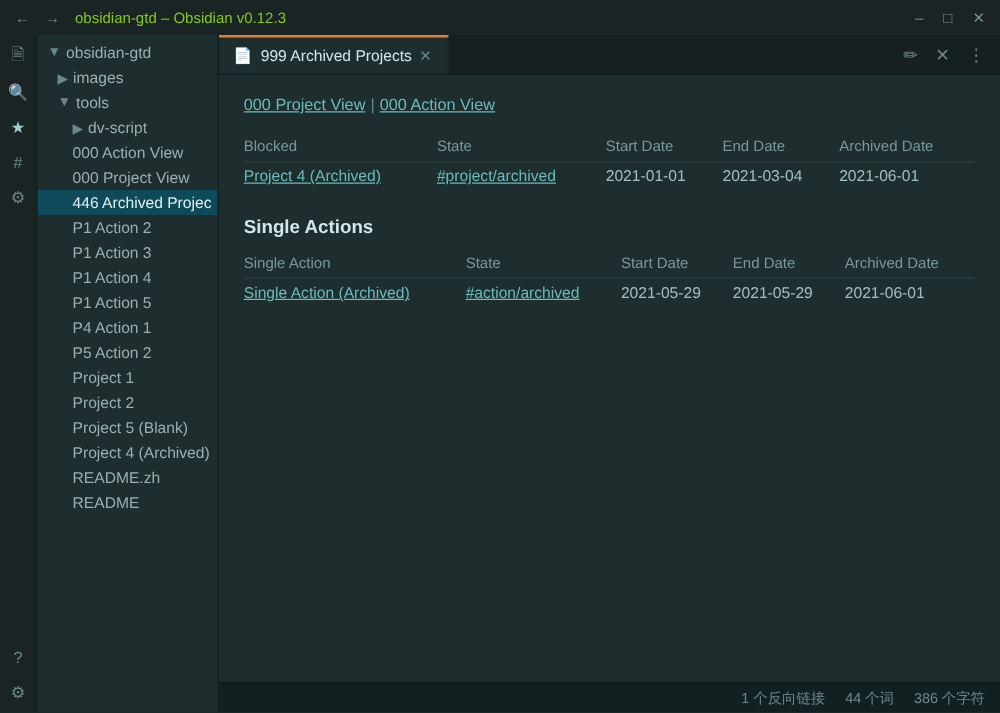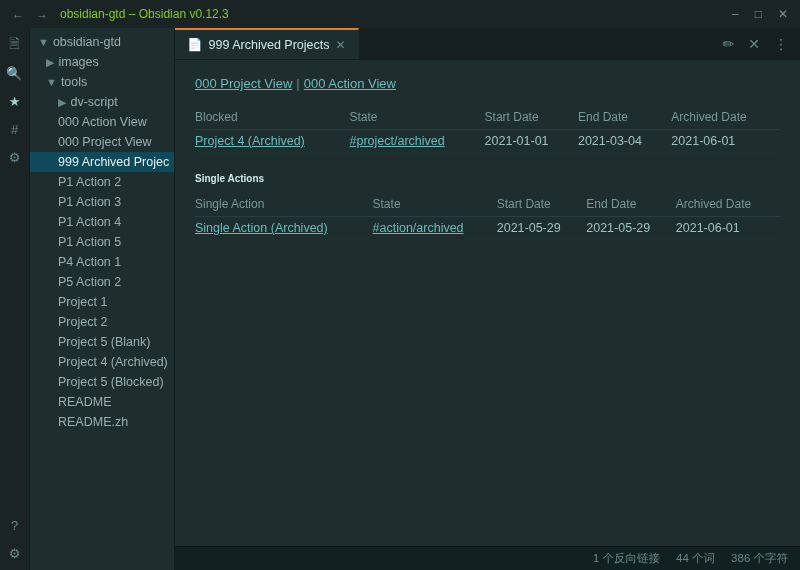--- a/index.html
+++ b/index.html
@@ -195,21 +195,21 @@
     .view-link {
       color: #6abcbc;
       cursor: pointer;
       text-decoration: underline;
     }
     .link-sep { color: #6a8888; }
 
     
     .section-heading {
       color: #d0e8e8;
-      font-size: 10px;
+      font-size: 15px;
       font-weight: bold;
       margin-bottom: 10px;
     }
 
     
     .data-table {
       width: 100%;
       border-collapse: collapse;
       margin-bottom: 20px;
       font-size: 12.5px;
@@ -305,21 +305,21 @@
 
       <div class="sidebar-item indent2">
         <span>000 Action View</span>
       </div>
 
       <div class="sidebar-item indent2">
         <span>000 Project View</span>
       </div>
 
       <div class="sidebar-item indent2 active">
-        <span>999 Archived Projec</span>
+        <span>446 Archived Projec</span>
       </div>
 
 
       <div class="sidebar-item indent2">
         <span>P1 Action 2</span>
       </div>
 
       <div class="sidebar-item indent2">
         <span>P1 Action 3</span>
       </div>
@@ -351,30 +351,27 @@
       </div>
 
       <div class="sidebar-item indent2">
         <span>Project 5 (Blank)</span>
       </div>
 
       <div class="sidebar-item indent2">
         <span>Project 4 (Archived)</span>
       </div>
 
-      <div class="sidebar-item indent2">
-        <span>Project 5 (Blocked)</span>
+
+      <div class="sidebar-item indent2">
+        <span>README.zh</span>
       </div>
 
       <div class="sidebar-item indent2">
         <span>README</span>
-      </div>
-
-      <div class="sidebar-item indent2">
-        <span>README.zh</span>
       </div>
     </div>
   </div>
 
   <div class="main-content">
 
     <div class="tab-bar">
       <div class="tab active">
         <span>📄</span>
         <span>999 Archived Projects</span>

